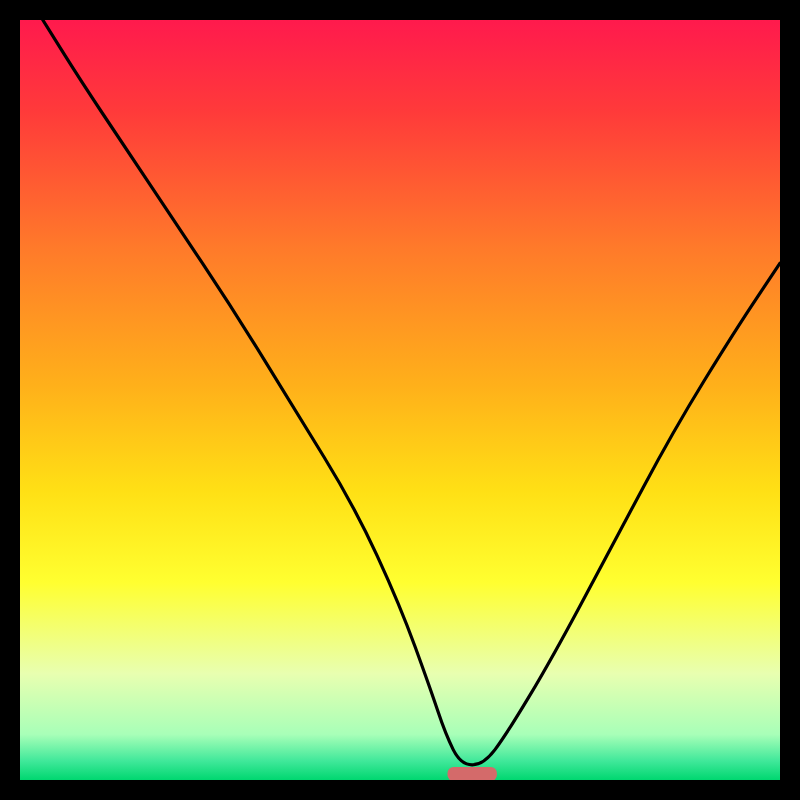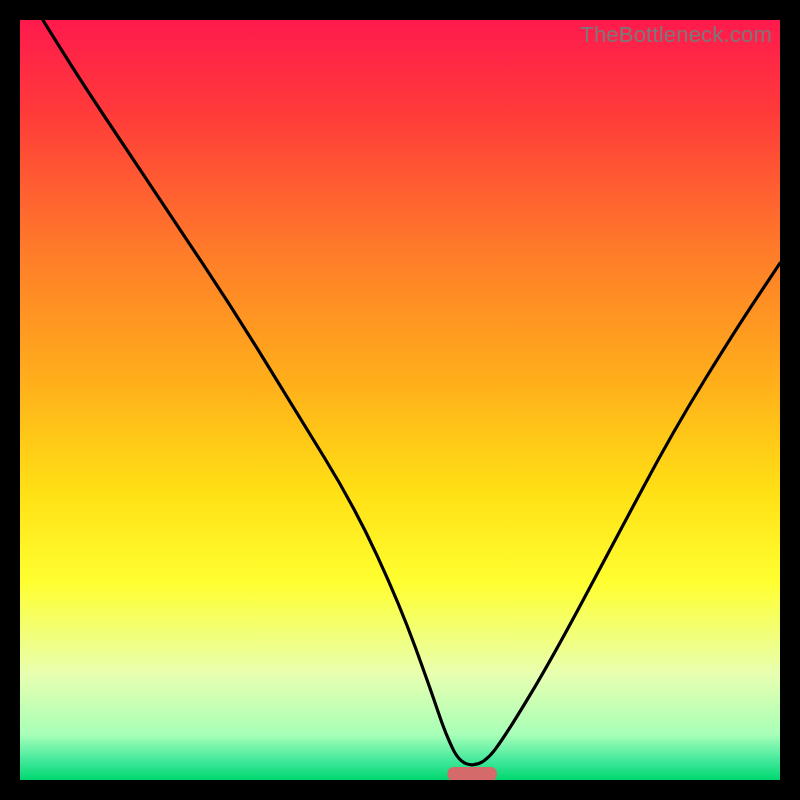--- a/index.html
+++ b/index.html
@@ -36,21 +36,20 @@
     letter-spacing: 0.2px;
     z-index: 10;
   }
   svg { display: block; }
 </style>
 </head>
 <body>
 
 <div class="frame">
 
-  <div class="watermark">TheBottleneck.com</div>
 
   <svg class="plot-area" width="760" height="760" viewBox="0 0 760 760">
     <defs>
       <linearGradient id="bg-grad" x1="0" y1="0" x2="0" y2="1">
           <stop offset="0%" stop-color="#ff1a4d"></stop>
           <stop offset="12%" stop-color="#ff3a3a"></stop>
           <stop offset="30%" stop-color="#ff7a2a"></stop>
           <stop offset="48%" stop-color="#ffb01a"></stop>
           <stop offset="62%" stop-color="#ffe015"></stop>
           <stop offset="74%" stop-color="#ffff30"></stop>

